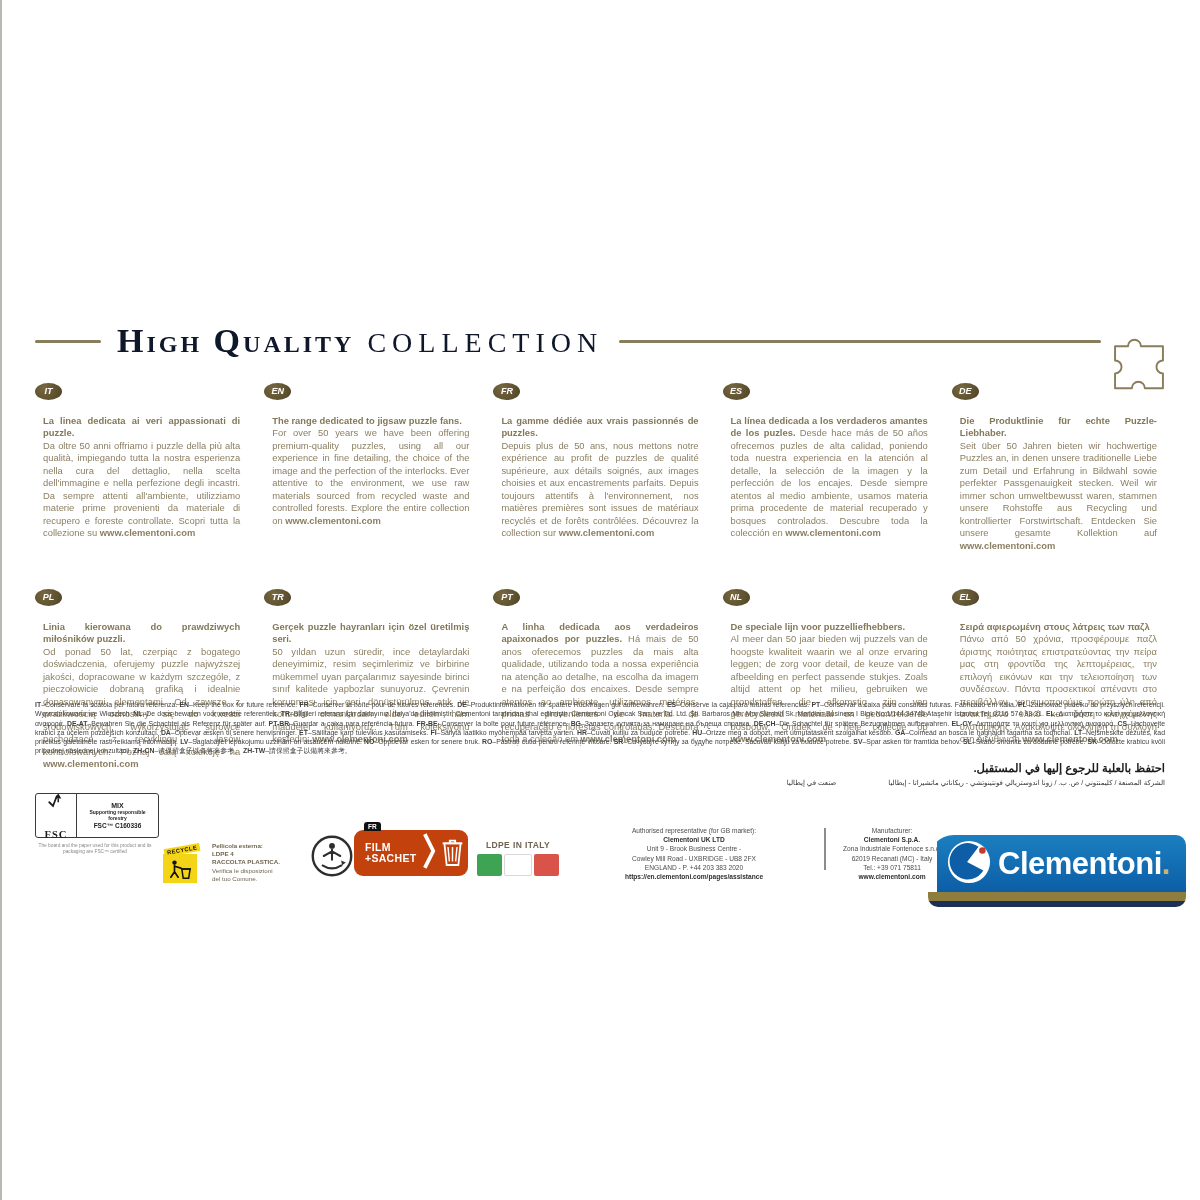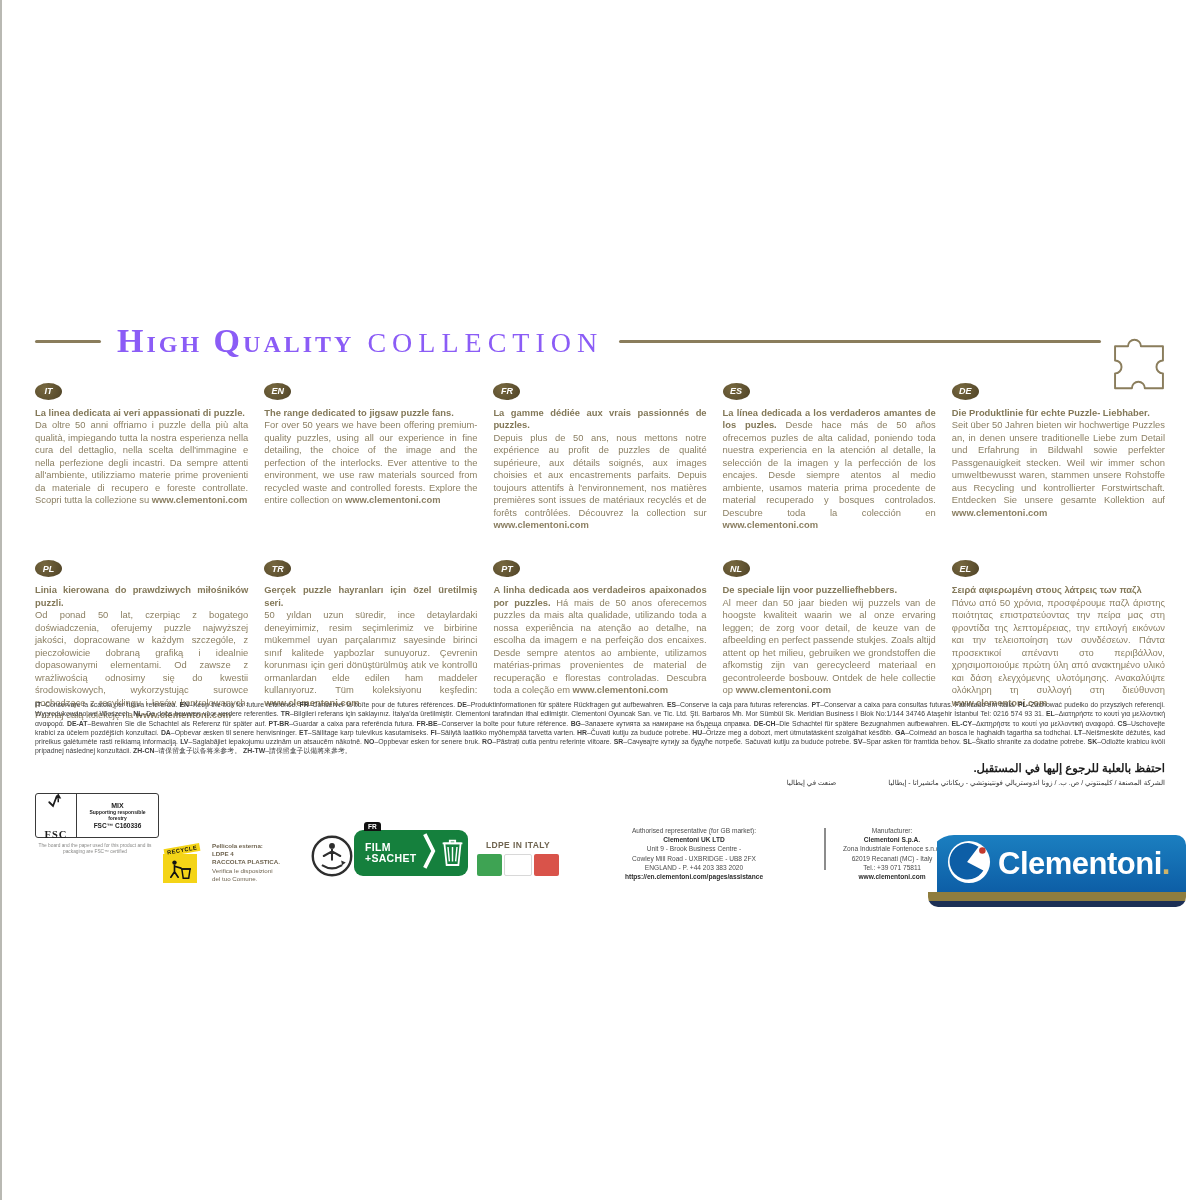--- a/index.html
+++ b/index.html
@@ -5,30 +5,30 @@
   html,body{margin:0;padding:0;background:#fff;}
   body{width:1200px;height:1200px;font-family:"Liberation Sans",sans-serif;-webkit-font-smoothing:antialiased;}
   .page{position:relative;width:1200px;height:1200px;background:#fff;overflow:hidden;}
   .left-edge{position:absolute;left:0;top:0;width:2px;height:100%;background:#b9b9b3;}
 
   
   .header{position:absolute;top:318px;left:35px;right:35px;height:46px;display:flex;align-items:center;color:#7b6f50;}
   .rule{height:3px;background:#8a7d5c;border-radius:2px;}
   .rule-left{width:66px;}
   .rule-right{flex:1;margin-right:64px;}
-  .title{margin:0 16px;display:flex;align-items:baseline;gap:13px;font-family:"Liberation Serif",serif;color:#8b5cf6;white-space:nowrap;}
+  .title{margin:0 16px;display:flex;align-items:baseline;gap:13px;font-family:"Liberation Serif",serif;color:#0f172a;white-space:nowrap;}
   .t-main{font-variant:small-caps;font-weight:700;font-size:34px;letter-spacing:3px;}
   .t-sub{text-transform:uppercase;font-weight:400;font-size:28px;letter-spacing:6px;}
   .puzzle-icon{position:absolute;top:326px;right:28px;width:66px;height:74px;}
 
   
   .lang-grid{position:absolute;top:380px;left:35px;right:35px;display:grid;grid-template-columns:repeat(5,1fr);column-gap:16px;row-gap:26px;color:#8b7f62;}
   .lang-block{min-height:120px;}
   .lang-badge{display:inline-flex;align-items:center;justify-content:center;min-width:27px;height:17px;border-radius:50%;background:radial-gradient(circle at 35% 30%,#77683f,#4e4226);color:#fff;font-size:9px;font-weight:700;font-style:italic;margin-bottom:7px;padding:0 2px;box-sizing:border-box;}
-  .lang-text{margin:0;font-size:9.4px;line-height:1.33;text-align:justify;}
+  .lang-text{margin:8px;font-size:9.4px;line-height:1.33;text-align:justify;}
   .lang-heading{font-weight:700;color:#837858;display:block;}
   .lang-heading.runin{display:inline;}
   .lang-url{font-weight:700;}
 
   
   .fineprint{position:absolute;top:700px;left:35px;right:35px;font-size:6.9px;line-height:1.34;color:#3f3f3f;text-align:justify;}
   .fineprint b{font-weight:700;}
 
   
   .rtl-block{position:absolute;top:760px;right:35px;width:520px;text-align:right;color:#1c1c1c;}
@@ -50,21 +50,21 @@
 
   .recycle{position:absolute;left:133px;top:48px;width:40px;}
   .recycle-label{display:inline-block;transform:rotate(-10deg);background:#f4d417;color:#111;font-size:5.6px;font-weight:700;padding:1px 3px;letter-spacing:.5px;margin-left:1px;}
   .recycle-box{width:34px;height:29px;background:#f4d417;margin-top:-2px;display:flex;align-items:center;justify-content:center;}
 
   .pellicola{position:absolute;left:182px;top:52px;width:82px;font-size:6.2px;line-height:1.32;color:#6f6450;}
   .pellicola .b{font-weight:700;}
 
   .triman{position:absolute;left:280px;top:44px;width:44px;height:44px;}
 
-  .film-badge{position:absolute;left:324px;top:40px;width:114px;height:46px;background:#15803d;border-radius:9px;display:flex;align-items:center;color:#fff;}
+  .film-badge{position:absolute;left:324px;top:40px;width:114px;height:46px;background:#c2410c;border-radius:9px;display:flex;align-items:center;color:#fff;}
   .film-tab{position:absolute;top:-8px;left:10px;background:#101010;border-radius:3px 3px 0 0;font-size:6.5px;font-weight:700;padding:1px 4px;color:#fff;}
   .film-text{margin-left:11px;font-size:10.5px;font-weight:700;line-height:1.08;letter-spacing:.3px;}
   .film-chevron{margin:0 2px 0 6px;}
   .film-bin{margin-right:6px;}
 
   .made-italy{position:absolute;left:447px;top:50px;width:82px;text-align:center;}
   .mii-label{font-size:8.5px;font-weight:700;color:#6f6450;letter-spacing:.4px;white-space:nowrap;}
   .mii-flag{margin-top:4px;display:flex;gap:2px;height:22px;}
   .mii-flag .stripe{flex:1;border-radius:2px;}
   .stripe-green{background:#3ea353;}

